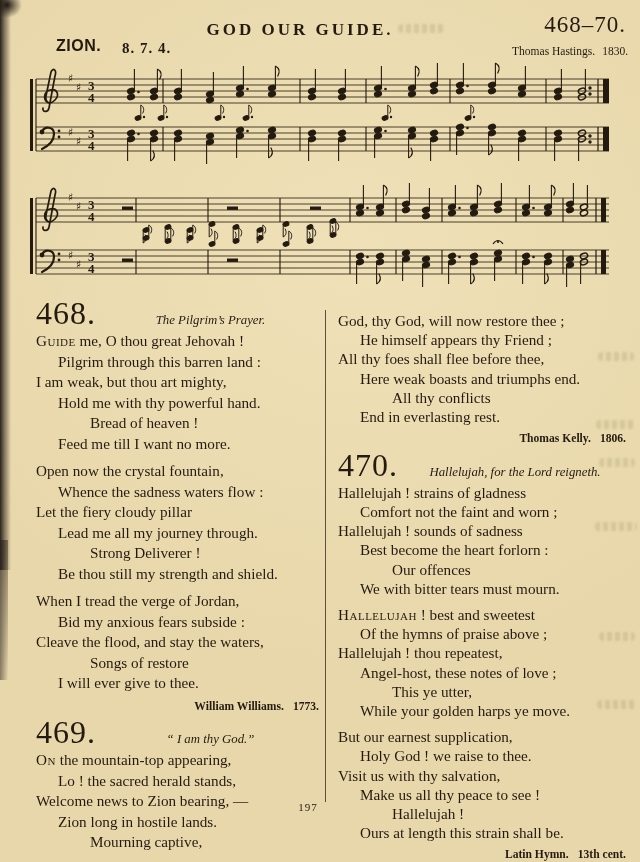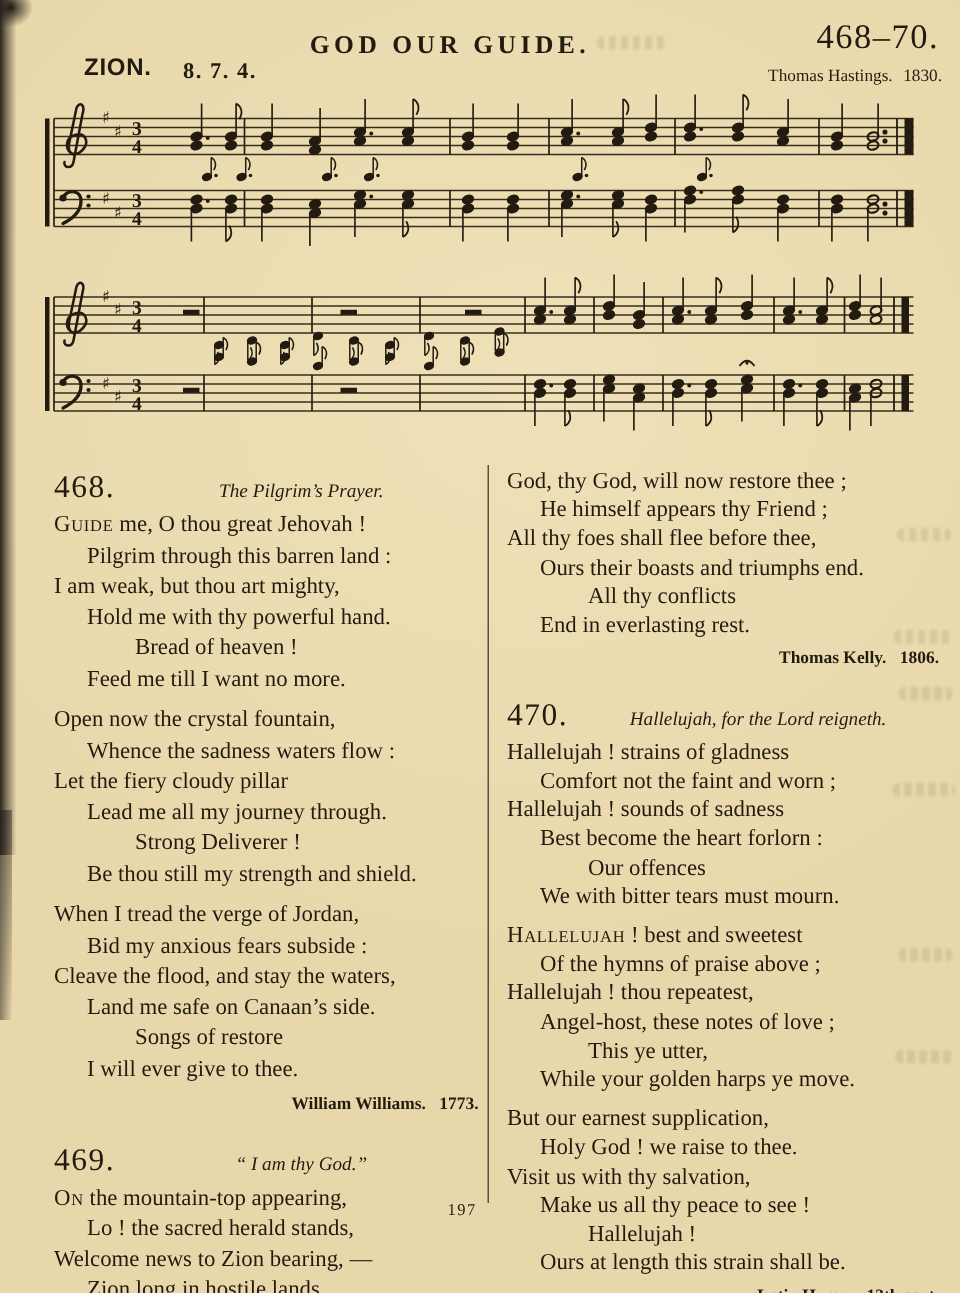--- a/index.html
+++ b/index.html
@@ -34,21 +34,21 @@
   .composer-line .yr{margin-left:7px;}
   
   .music-system{position:absolute;left:28px;}
   #sys1{top:62px;} #sys2{top:183px;}
   
   .col{position:absolute;}
   .col-left{left:36px;top:298px;width:289px;}
   .col-right{left:338px;top:311px;width:294px;}
   .divider{position:absolute;left:325px;top:310px;width:1px;height:492px;background:#43372a;opacity:.85;}
   .hymn-head{display:flex;align-items:baseline;margin:2px 0 3px 0;}
-  .hymn-number{font-size:21px;letter-spacing:1px;line-height:26px;margin-top:11px;}
+  .hymn-number{font-size:32px;letter-spacing:1px;line-height:26px;}
   .hymn-caption{flex:1;text-align:center;font-style:italic;font-size:12.8px;}
   .stanza{margin:0 0 7px 0;}
   .line{display:block;font-size:15.2px;line-height:20.5px;white-space:nowrap;}
   .col-right .line{line-height:19.2px;}
   .i1{padding-left:22px;} .i2{padding-left:54px;}
   .sc{font-variant:small-caps;letter-spacing:.5px;}
   .attrib{text-align:right;font-size:11.6px;padding-right:6px;margin:-1px 0 6px 0;line-height:13.5px;font-weight:bold;}
   .attrib .pre{font-style:italic;}
   .attrib .yr{margin-left:9px;}
   
@@ -474,21 +474,20 @@
           <span class="line i1">Whence the sadness waters flow :</span>
           <span class="line i0">Let the fiery cloudy pillar</span>
           <span class="line i1">Lead me all my journey through.</span>
           <span class="line i2">Strong Deliverer !</span>
           <span class="line i1">Be thou still my strength and shield.</span>
         </p>
         <p class="stanza">
           <span class="line i0">When I tread the verge of Jordan,</span>
           <span class="line i1">Bid my anxious fears subside :</span>
           <span class="line i0">Cleave the flood, and stay the waters,</span>
-          <span class="line i1">Land me safe on Canaan’s side.</span>
           <span class="line i2">Songs of restore</span>
           <span class="line i1">I will ever give to thee.</span>
         </p>
         <div class="attrib">
           <div><span>William Williams.</span><span class="yr">1773.</span></div>
         </div>
         <div class="hymn-head">
           <span class="hymn-number">469.</span>
           <span class="hymn-caption">“ I am thy God.”</span>
         </div>
@@ -499,21 +498,21 @@
           <span class="line i1">Zion long in hostile lands.</span>
           <span class="line i2">Mourning captive,</span>
         </p>
       </div>
     <div class="divider"></div>
     <div class="col col-right" id="col-right">
         <p class="stanza">
           <span class="line i0">God, thy God, will now restore thee ;</span>
           <span class="line i1">He himself appears thy Friend ;</span>
           <span class="line i0">All thy foes shall flee before thee,</span>
-          <span class="line i1">Ours their boasts and triumphs end.</span>
+          <span class="line i1">Here weak boasts and triumphs end.</span>
           <span class="line i2">All thy conflicts</span>
           <span class="line i1">End in everlasting rest.</span>
         </p>
         <div class="attrib">
           <div><span>Thomas Kelly.</span><span class="yr">1806.</span></div>
         </div>
         <div class="hymn-head">
           <span class="hymn-number">470.</span>
           <span class="hymn-caption">Hallelujah, for the Lord reigneth.</span>
         </div>

